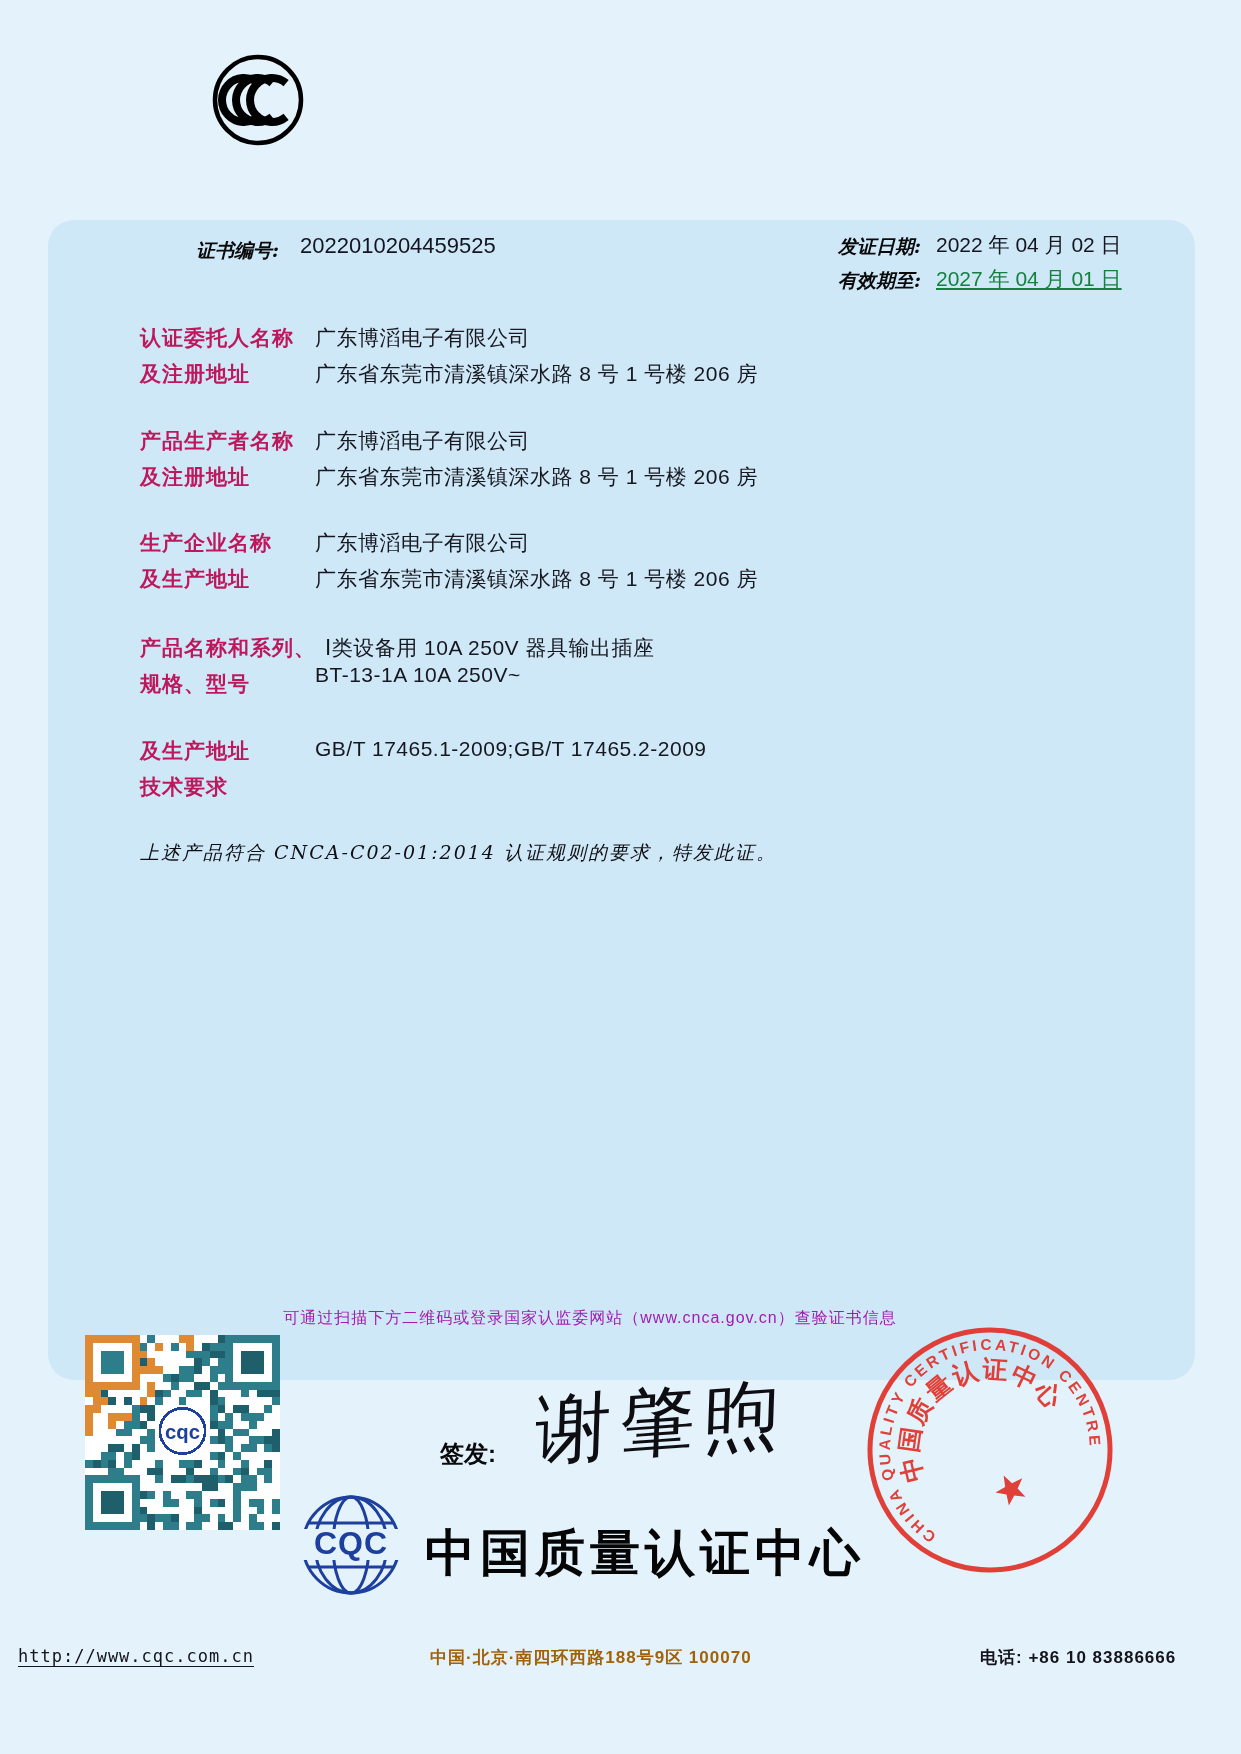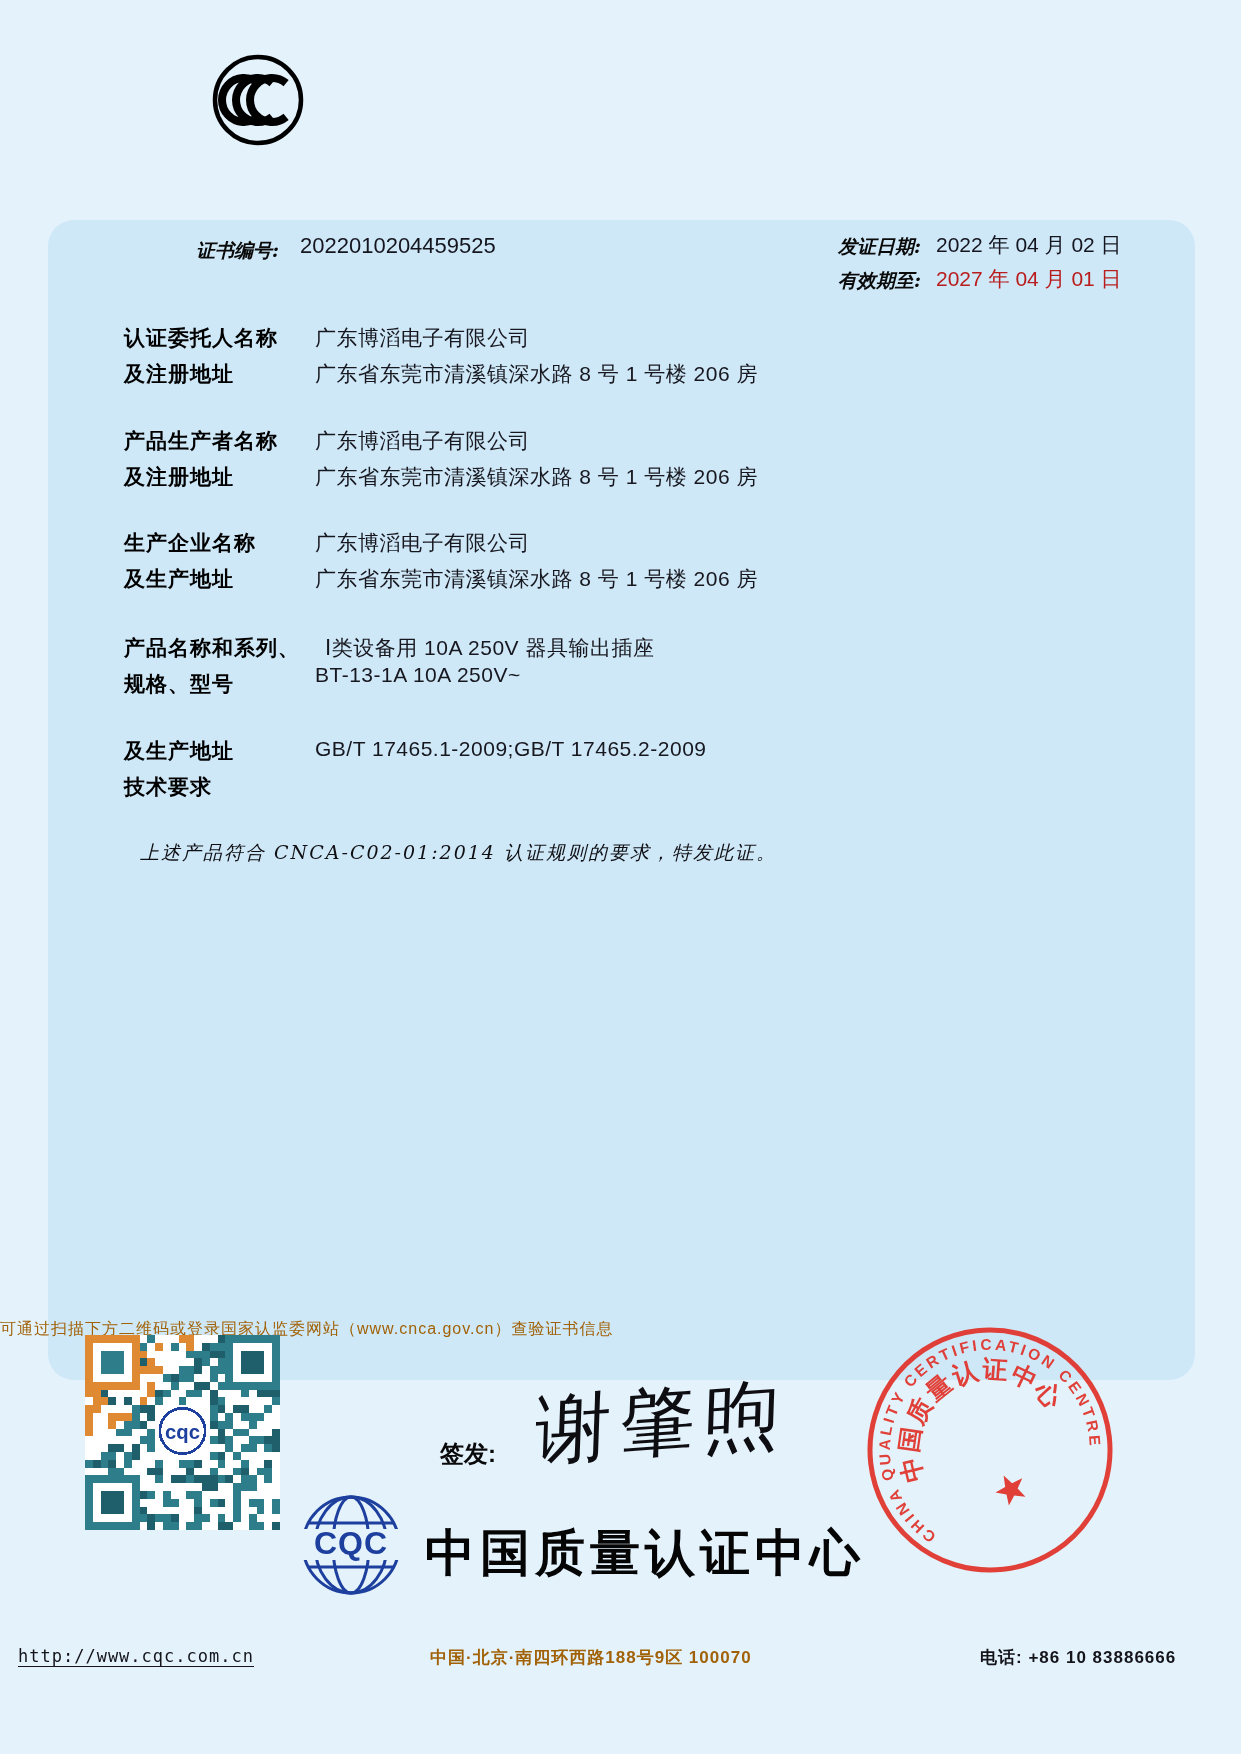--- a/index.html
+++ b/index.html
@@ -10,29 +10,29 @@
   
   .title{left:372px;top:70px;font-size:50px;font-weight:bold;color:#050505;letter-spacing:2px;white-space:nowrap;}
   .ccc{left:210px;top:52px;}
   
   .kai{font-family:"DejaVu Serif","Liberation Serif",serif;font-style:italic;font-weight:bold;color:#0a0a0a;}
   .certno-label{left:196px;top:238px;font-size:19px;}
   .certno-value{left:300px;top:233px;font-size:22px;color:#15151f;}
   .date-label-1{left:838px;top:234px;font-size:19px;}
   .date-value-1{left:936px;top:231px;font-size:21px;color:#15151f;}
   .date-label-2{left:838px;top:268px;font-size:19px;}
-  .date-value-2{left:936px;top:265px;font-size:21px;color:#b91c1c;}
-  
-  .flabel{left:124px;font-size:21px;font-weight:bold;color:#000000;white-space:nowrap;letter-spacing:1px;}
+  .date-value-2{left:936px;top:265px;font-size:21px;color:#15803d;text-decoration:underline;}
+  
+  .flabel{left:140px;font-size:21px;font-weight:bold;color:#be185d;white-space:nowrap;letter-spacing:1px;}
   .fvalue{left:315px;font-size:21px;color:#17171f;white-space:nowrap;letter-spacing:0.5px;}
   .indent-sm{left:325px;}
   
   .stmt{left:140px;font-size:19px;letter-spacing:2px;white-space:nowrap;color:#101014;font-family:"DejaVu Serif","Liberation Serif",serif;font-style:italic;}
   
-  .qr-note{left:0;top:1308px;width:1180px;text-align:left;font-size:16px;color:#a16207;letter-spacing:1px;margin-top:11px;}
+  .qr-note{left:0;top:1308px;width:1180px;text-align:center;font-size:16px;color:#a21caf;letter-spacing:1px;}
   
   .qr-box{left:85px;top:1335px;}
   .sign-label{left:440px;top:1438px;font-size:24px;font-weight:bold;color:#0a0a0a;}
   .sign-name{left:535px;top:1372px;font-size:76px;color:#0e0e12;font-family:"DejaVu Serif","Liberation Serif",serif;transform:rotate(-4deg) skewX(-6deg);letter-spacing:8px;}
   .globe{left:298px;top:1492px;}
   .issuer-name{left:425px;top:1520px;font-size:50px;font-weight:bold;color:#050505;letter-spacing:5px;white-space:nowrap;}
   .stamp-box{left:840px;top:1300px;}
   
   .footer-web{left:18px;top:1646px;font-size:17px;color:#14141a;font-family:"DejaVu Sans Mono","Liberation Mono",monospace;border-bottom:1.5px solid #14141a;letter-spacing:1px;}
   .footer-addr{left:430px;top:1646px;font-size:17px;color:#a16207;font-weight:600;letter-spacing:1px;}

